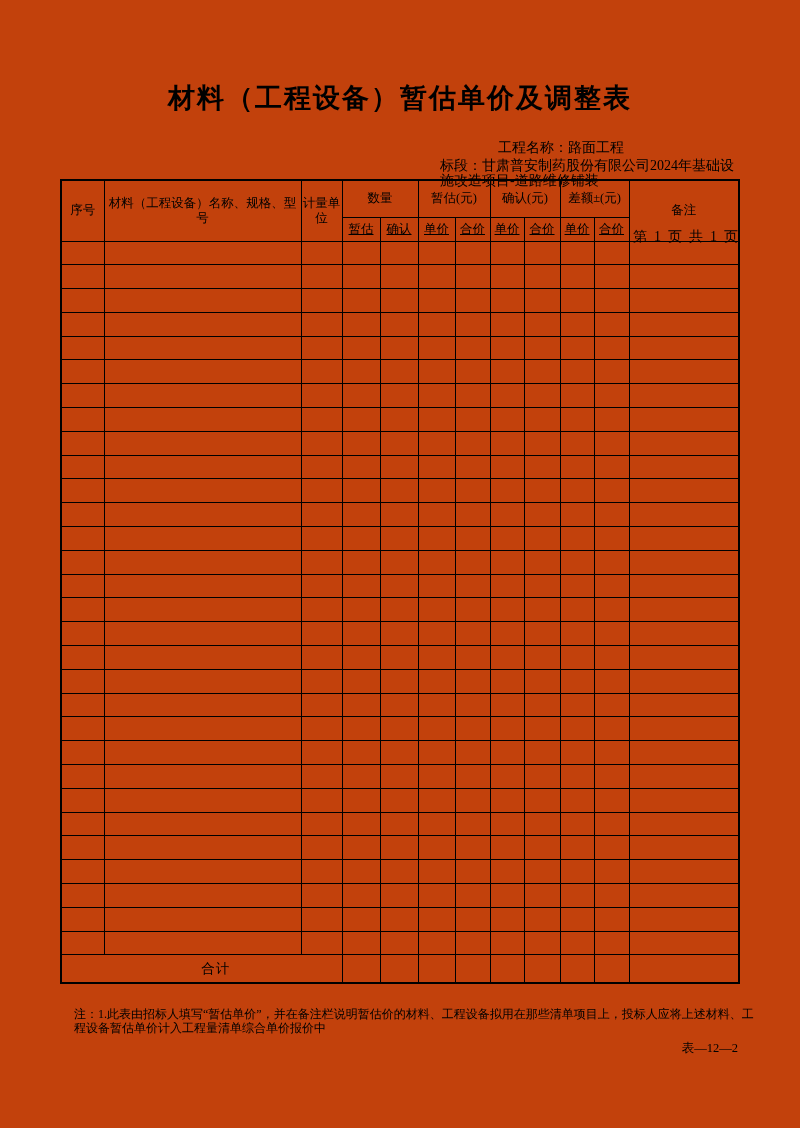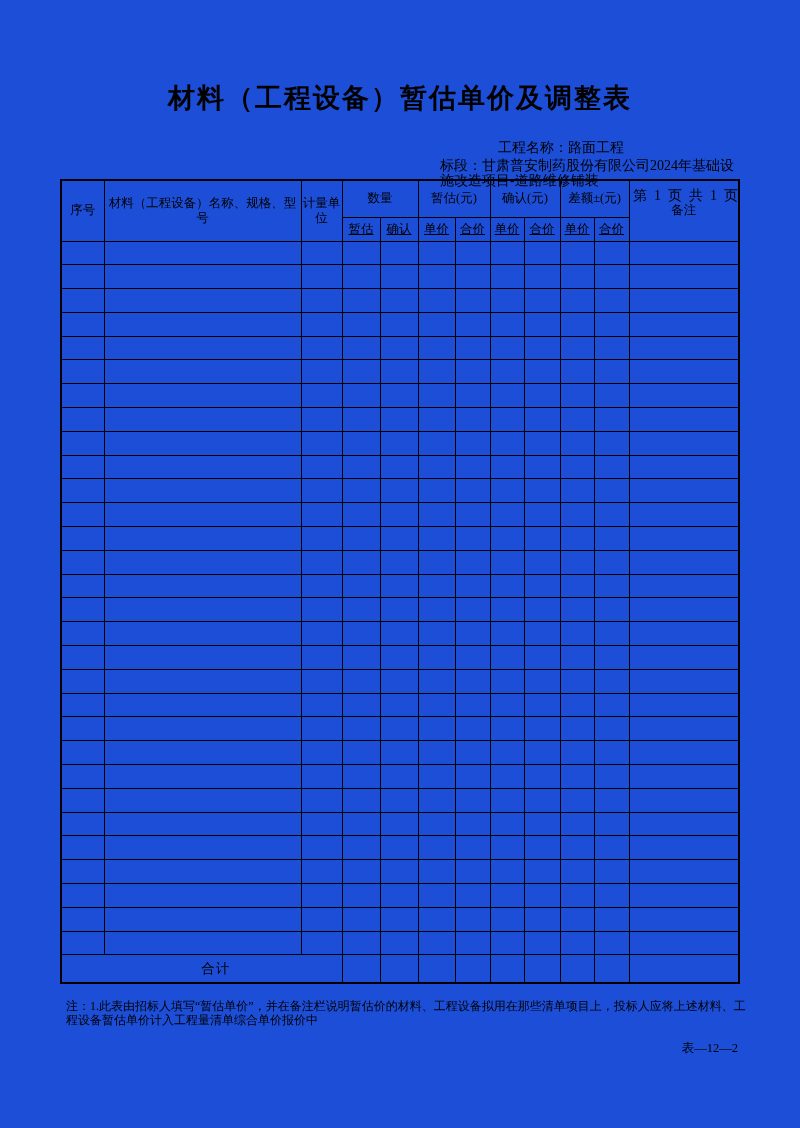--- a/index.html
+++ b/index.html
@@ -6,21 +6,21 @@
     margin: 0;
     padding: 0;
     background: #ffffff;
     color: #000000;
     font-family: "Liberation Serif", "DejaVu Serif", serif;
   }
   .page {
     position: relative;
     width: 800px;
     height: 1128px;
-    background: #1d4ed8;
+    background: #c2410c;
     overflow: hidden;
   }
   .title {
     position: absolute;
     top: 80px;
     left: 0;
     width: 100%;
     margin: 0;
     text-align: center;
     font-size: 27px;
@@ -46,20 +46,21 @@
   }
   .meta-center {
     width: 298px;
     word-break: break-all;
   }
   .meta-right {
     flex: 1;
     text-align: center;
     white-space: pre;
     padding-bottom: 3px;
+    margin-top: 41px;
   }
   table.form-table {
     position: absolute;
     left: 60px;
     top: 179px;
     width: 678px;
     border-collapse: collapse;
     table-layout: fixed;
     border: 2px solid #000;
   }
@@ -81,21 +82,21 @@
   .form-table tr.total-row td.total-cell {
     font-size: 13.5px;
     letter-spacing: 1px;
     padding-left: 29px;
   }
   .footnote {
     position: absolute;
     left: 58px;
     top: 991px;
     width: 680px;
-    margin: 8px;
+    margin: 16px;
     font-size: 12px;
     line-height: 14px;
     word-break: break-all;
   }
   .form-code {
     position: absolute;
     left: 60px;
     top: 1040px;
     width: 678px;
     text-align: right;

